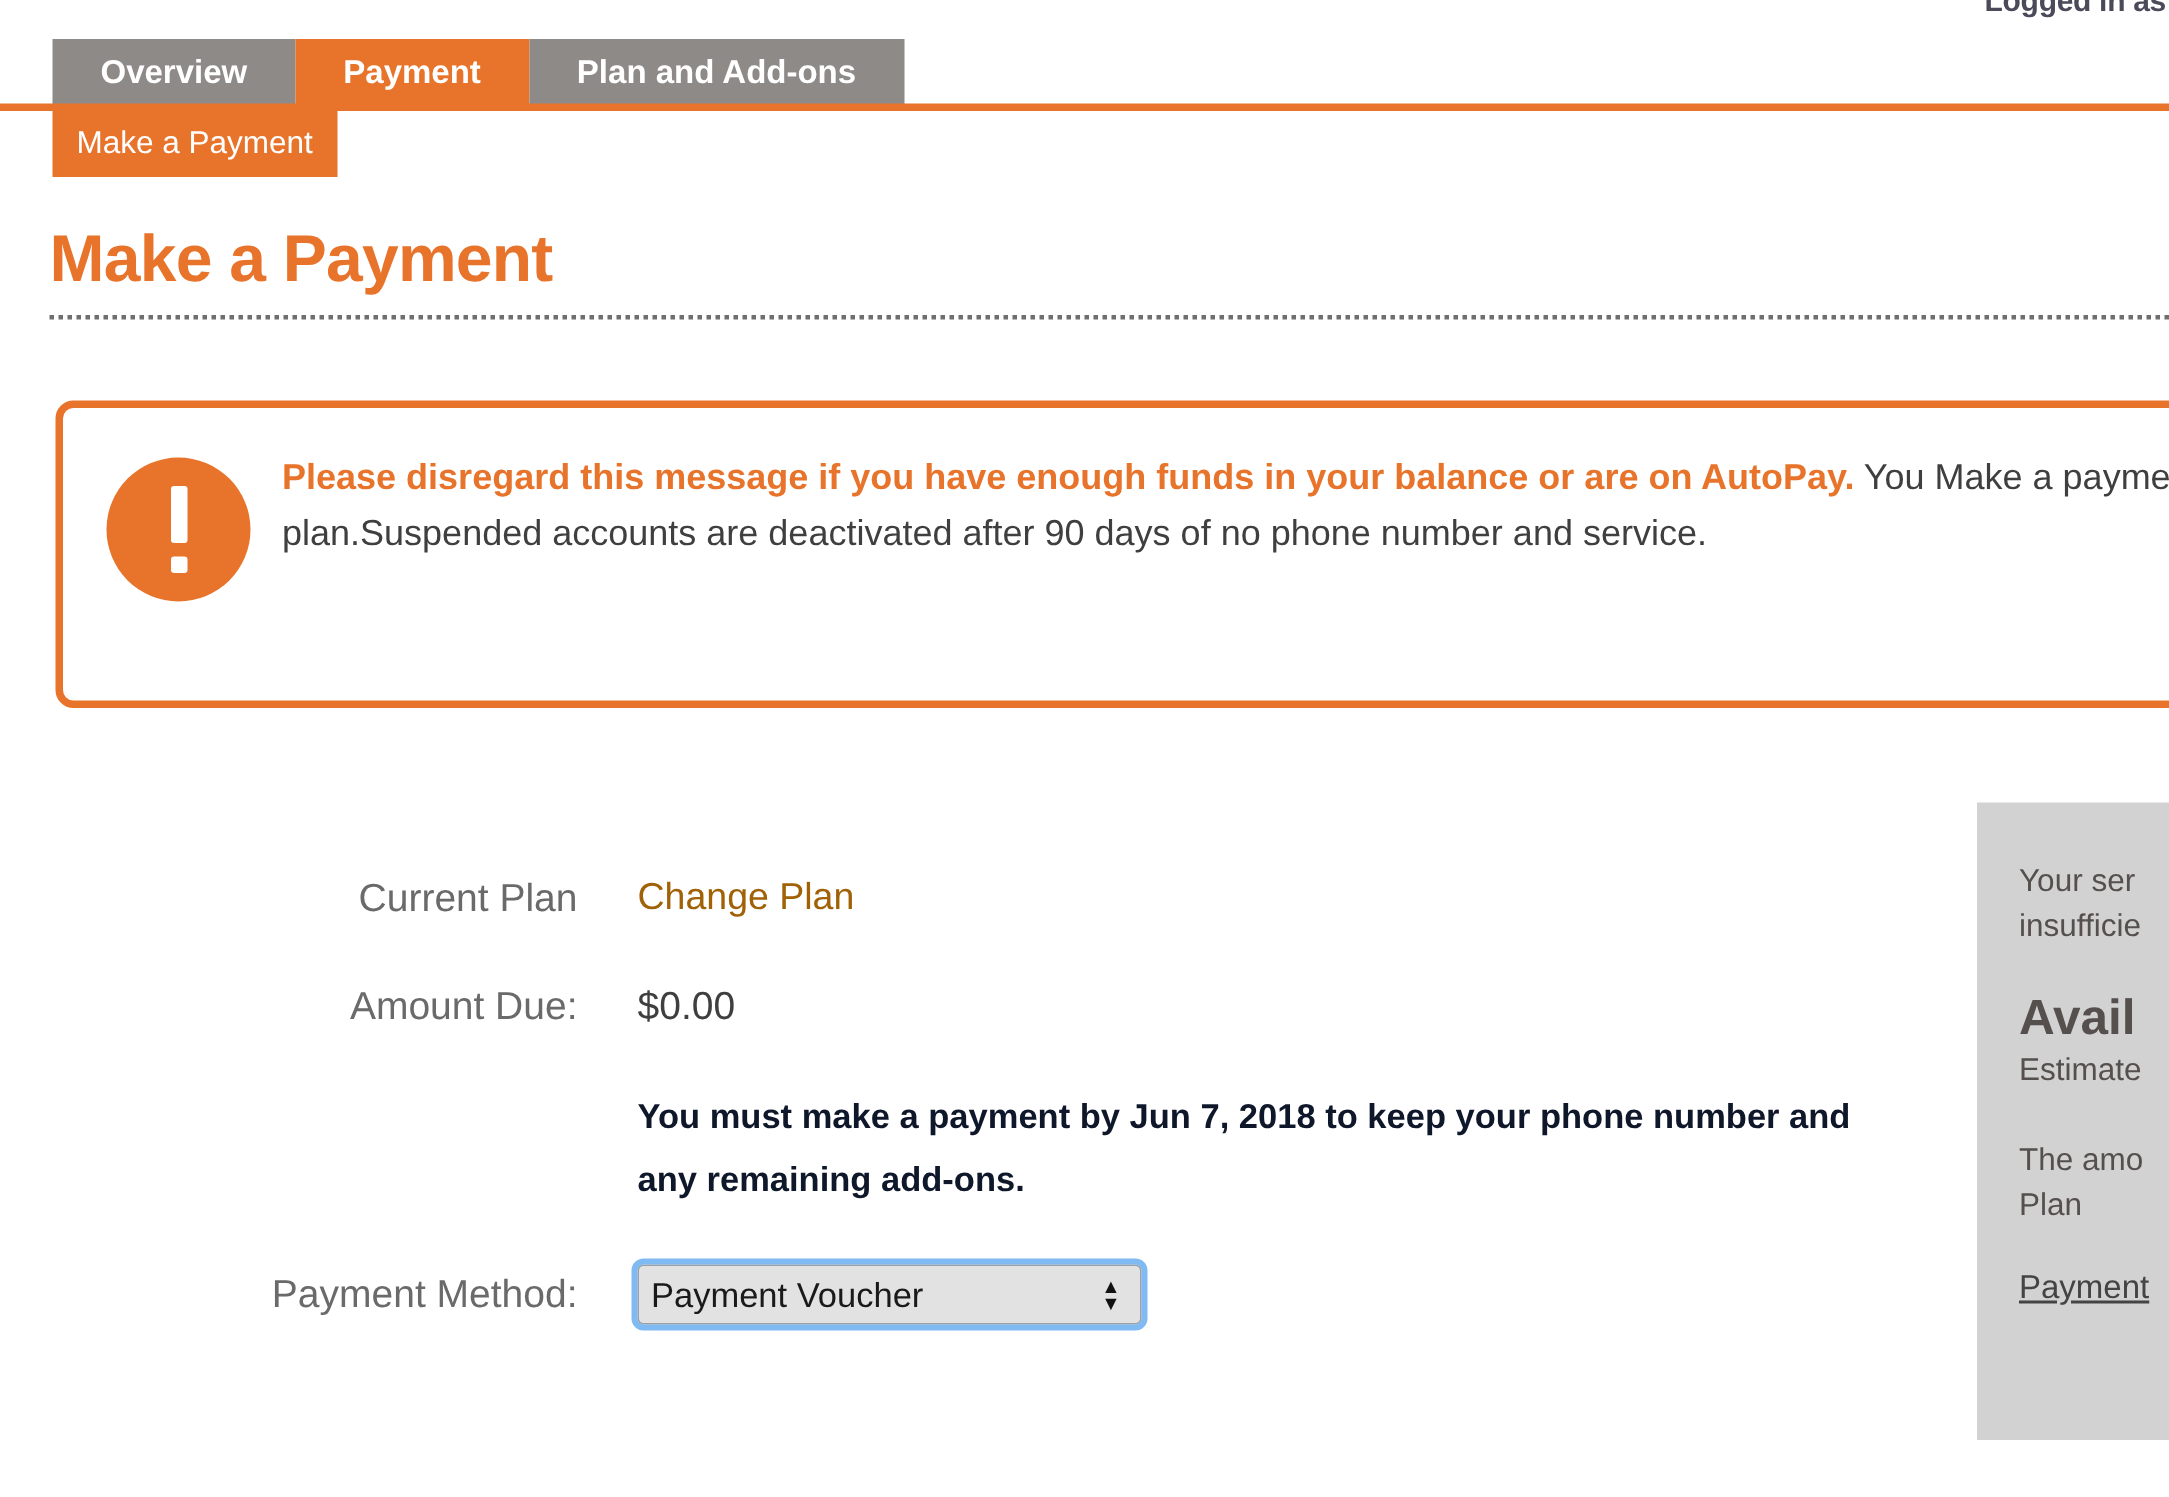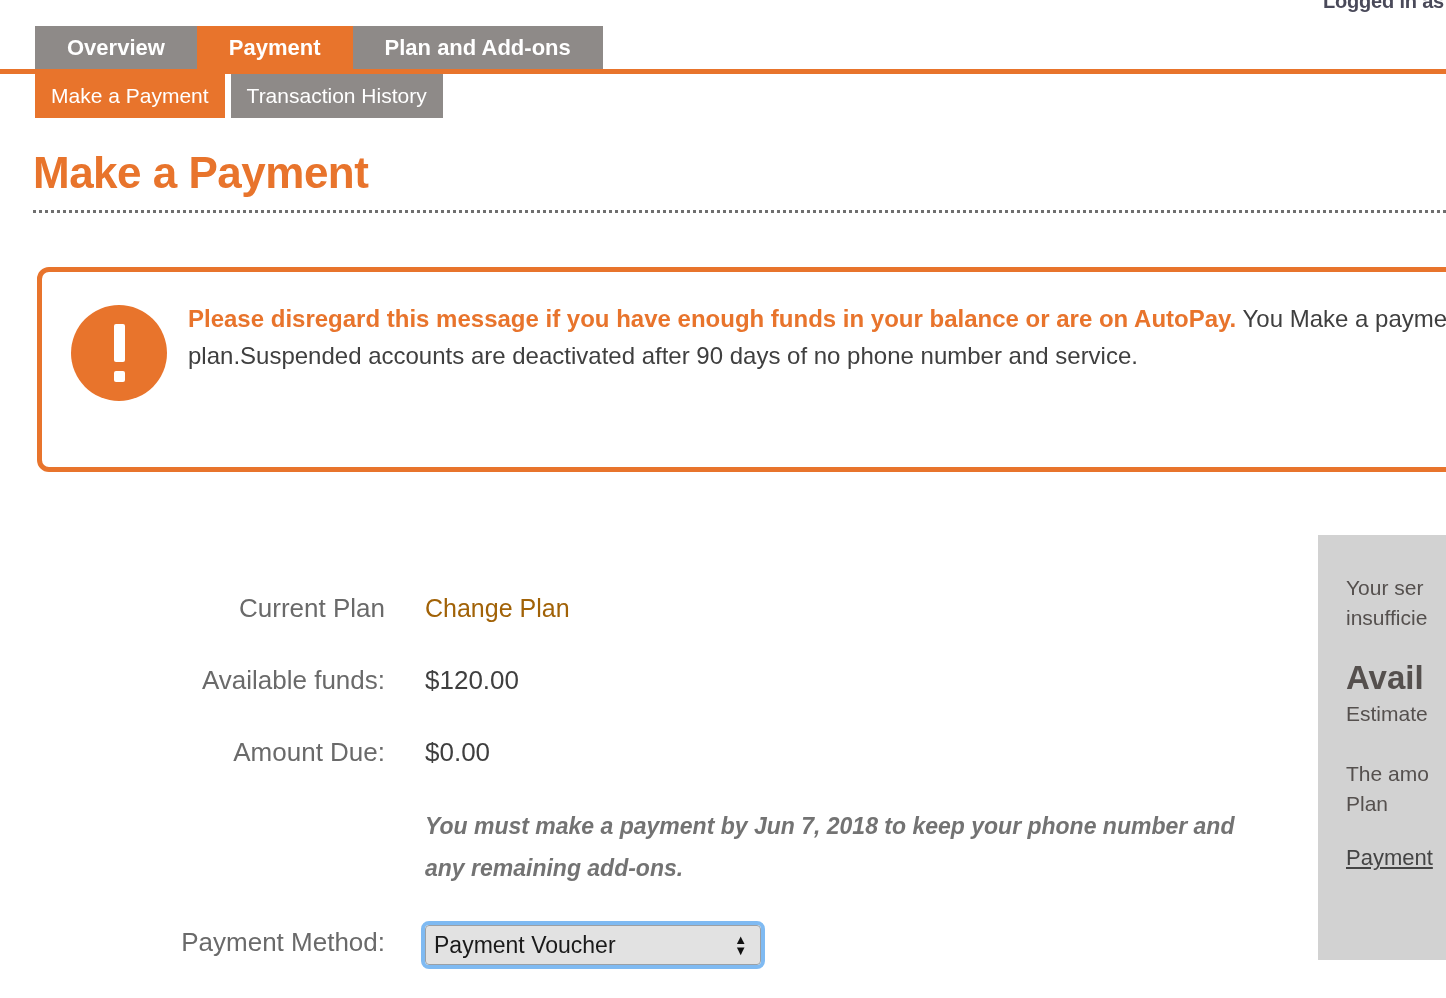--- a/index.html
+++ b/index.html
@@ -168,23 +168,22 @@
 
   
   .form-area {
     position: absolute;
     top: 578px;
     left: 0;
     width: 1290px;
   }
   .form-row {
     display: flex;
-    align-items: flex-start;
+    align-items: center;
     margin-bottom: 34px;
-    margin-top: 11px;
   }
   .form-label {
     width: 385px;
     text-align: right;
     padding-right: 0;
     font-size: 26px;
     color: #6a6a6a;
     line-height: 38px;
   }
   .form-value {
@@ -195,25 +194,24 @@
   }
   .link-orange {
     color: #a16207;
     font-size: 25px;
     cursor: pointer;
     text-decoration: none;
   }
   .warning-red {
     margin-left: 40px;
     width: 810px;
-    color: #737373;
+    color: #0f172a;
     font-weight: bold;
     font-size: 23px;
     line-height: 42px;
-    font-style: italic;
   }
   .select-wrap {
     margin-left: 40px;
     margin-top: 2px;
   }
   select.payment-select {
     width: 336px;
     height: 40px;
     font-family: "Liberation Sans", sans-serif;
     font-size: 23px;
@@ -292,21 +290,20 @@
 
 <div class="tabs-primary">
   <div class="tab">Overview</div>
   <div class="tab active">Payment</div>
   <div class="tab">Plan and Add-ons</div>
 </div>
 <div class="tab-underline"></div>
 
 <div class="tabs-secondary">
   <div class="subtab active">Make a Payment</div>
-  <div class="subtab">Transaction History</div>
 </div>
 
 <div class="page-title">Make a Payment</div>
 <div class="title-rule"></div>
 
 <div class="alert-box">
   <div class="alert-icon">
     <span class="bang">
         <i class="stem"></i>
         <i class="dot"></i>
@@ -319,24 +316,20 @@
 
 <div class="form-area">
 
   <div class="form-row">
     <div class="form-label">Current Plan</div>
     <div class="form-value">
       <a class="link-orange">Change Plan</a>
     </div>
   </div>
 
-  <div class="form-row">
-    <div class="form-label">Available funds:</div>
-    <div class="form-value">$120.00</div>
-  </div>
 
   <div class="form-row">
     <div class="form-label">Amount Due:</div>
     <div class="form-value">$0.00</div>
   </div>
 
   <div class="form-row">
     <div class="form-label"></div>
     <div class="warning-red">You must make a payment by Jun 7, 2018 to keep your phone number and any remaining add-ons.</div>
   </div>

